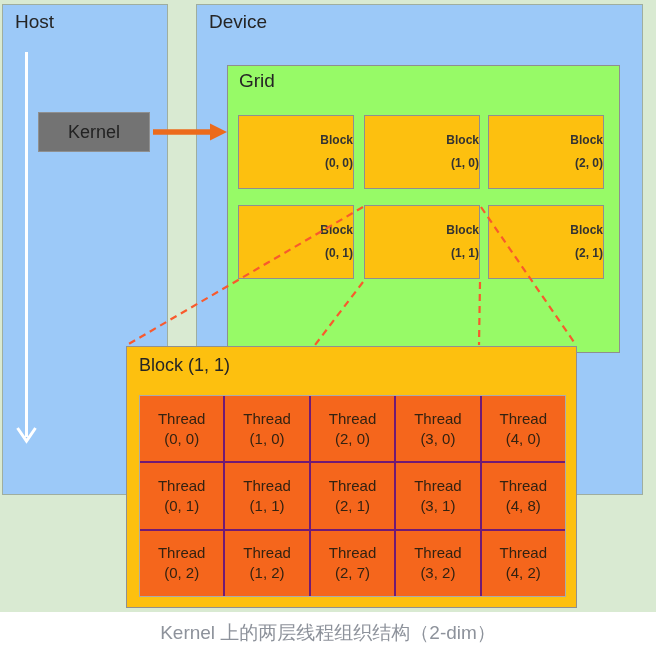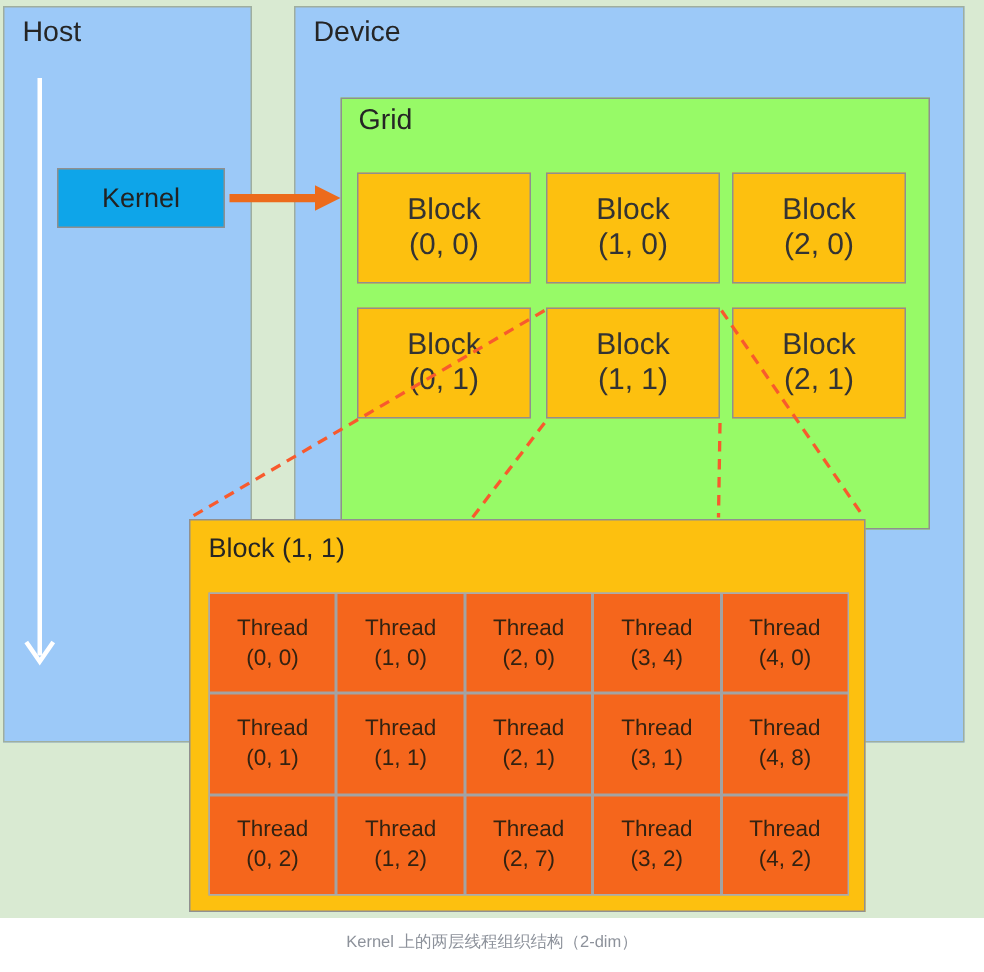--- a/index.html
+++ b/index.html
@@ -15,50 +15,50 @@
   .panel-device { left:196px; top:4px; width:447px; height:491px; }
   .panel-label { position:absolute; left:12px; top:6px; font-size:19px; color:#252525; }
   .grid-box {
     position:absolute; left:30px; top:60px; width:393px; height:288px;
     background:#97fa67; border:1px solid #8f8f8f; box-sizing:border-box;
   }
   .grid-label { position:absolute; left:11px; top:4px; font-size:19px; color:#252525; }
   .block-cell {
     position:absolute; width:116px; height:74px;
     background:#fdc00f; border:1px solid #8f8f8f; box-sizing:border-box;
-    display:flex; flex-direction:column; align-items:center; justify-content:center;
-    text-align:center; font-size:20px; line-height:23px; color:#333333;
+    display:flex; flex-direction:column; align-items:flex-end; justify-content:center;
+    text-align:center; font-size:12px; line-height:23px; color:#333333;font-weight:bold;
   }
   .bc0 { left:10px;  top:49px; }  .bc1 { left:136px; top:49px; }  .bc2 { left:260px; top:49px; }
   .bc3 { left:10px;  top:139px; } .bc4 { left:136px; top:139px; } .bc5 { left:260px; top:139px; }
   .kernel-box {
     position:absolute; left:38px; top:112px; width:112px; height:40px;
-    background:#0ea5e9; border:1px solid #8f8f8f; box-sizing:border-box;
+    background:#737373; border:1px solid #8f8f8f; box-sizing:border-box;
     display:flex; align-items:center; justify-content:center;
     font-size:18px; color:#222222;
   }
   .expanded-box {
     position:absolute; left:126px; top:346px; width:451px; height:262px;
     background:#fdc00f; border:1px solid #909090; box-sizing:border-box;padding-left:16px;
   }
   .expanded-title { position:absolute; left:12px; top:8px; font-size:18px; color:#252525; }
   .thread-table {
     position:absolute; left:12px; top:48px; width:427px; height:202px;
     display:grid; grid-template-columns:repeat(5,1fr); grid-template-rows:repeat(3,1fr);
-    gap:2px; background:#a3a3a3; border:1px solid #ababab; box-sizing:border-box;
+    gap:2px; background:#701a75; border:1px solid #ababab; box-sizing:border-box;
   }
   .thread-cell {
     background:#f5661c;
     display:flex; flex-direction:column; align-items:center; justify-content:center;
     text-align:center; font-size:15px; line-height:20px; color:#332211;
   }
   .overlay { position:absolute; left:0; top:0; width:656px; height:648px; pointer-events:none; }
   .caption {
     position:absolute; left:0; top:620px; width:656px;
-    text-align:center; font-size:11px; color:#8d929b;
+    text-align:center; font-size:19px; color:#8d929b;
   }
 </style>
 </head>
 <body>
 
 <div class="stage">
   <div class="bg-green"></div>
 
   <div class="panel panel-host">
     <div class="panel-label">Host</div>
@@ -111,21 +111,21 @@
       <div class="thread-cell">
         <div>Thread</div>
         <div>(1, 0)</div>
       </div>
       <div class="thread-cell">
         <div>Thread</div>
         <div>(2, 0)</div>
       </div>
       <div class="thread-cell">
         <div>Thread</div>
-        <div>(3, 4)</div>
+        <div>(3, 0)</div>
       </div>
       <div class="thread-cell">
         <div>Thread</div>
         <div>(4, 0)</div>
       </div>
       <div class="thread-cell">
         <div>Thread</div>
         <div>(0, 1)</div>
       </div>
       <div class="thread-cell">

